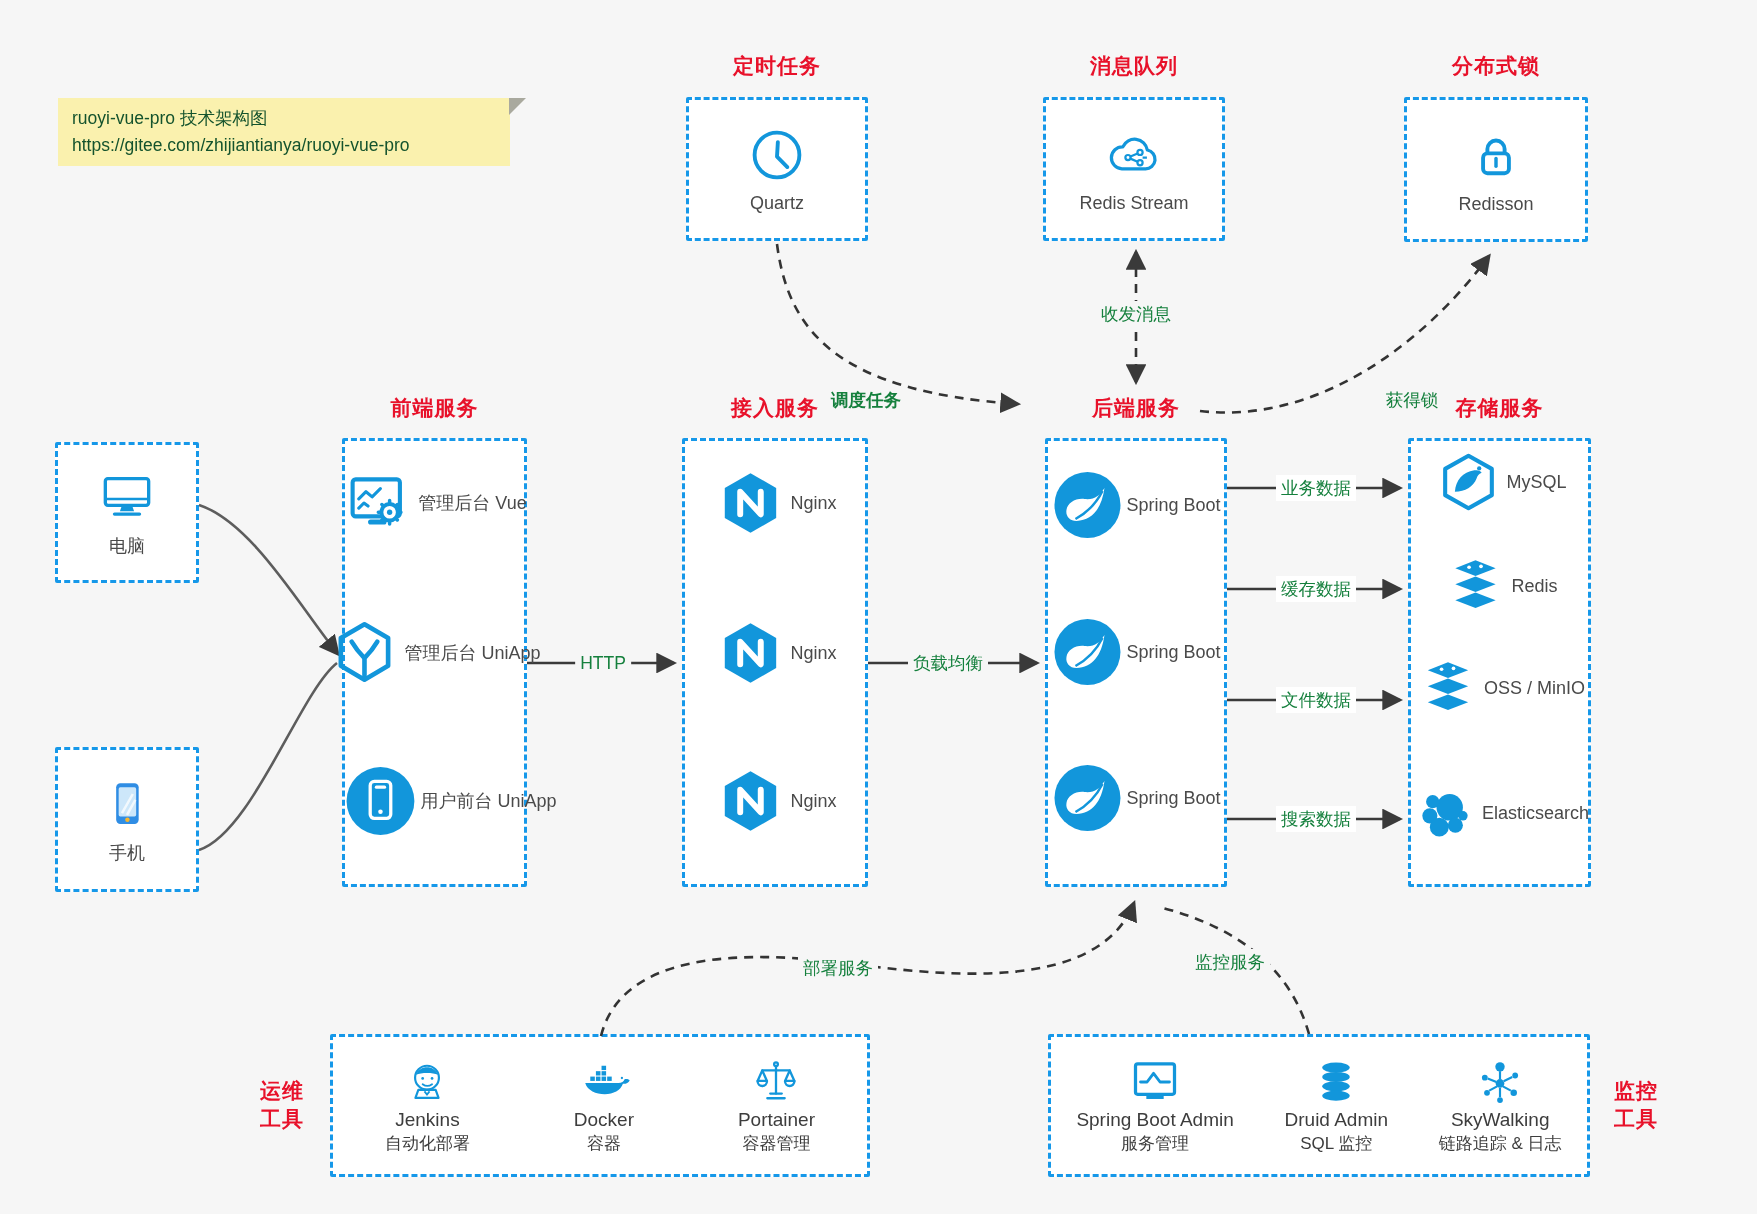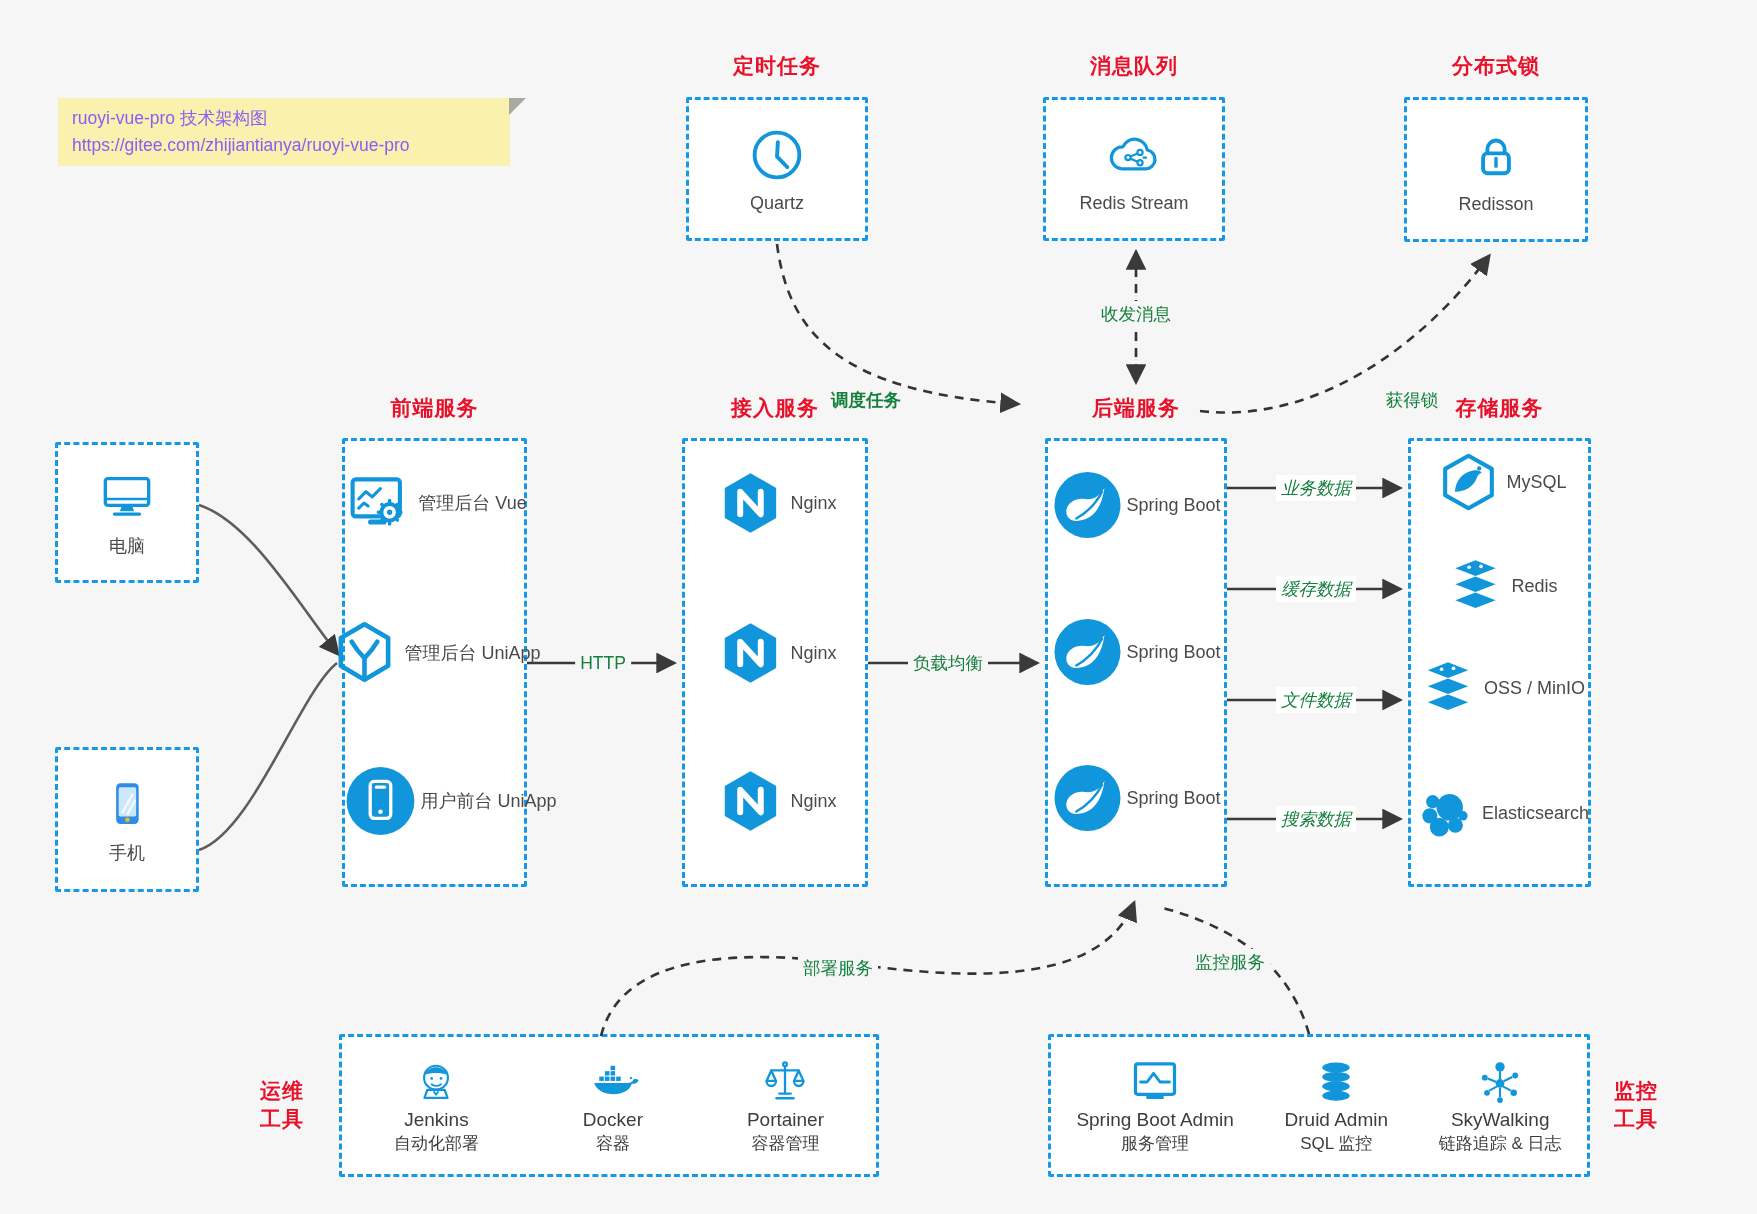--- a/index.html
+++ b/index.html
@@ -14,30 +14,30 @@
   .box{position:absolute;background:#fff;border:3px dashed var(--border);border-radius:2px;box-sizing:border-box;}
   .flexcol{display:flex;flex-direction:column;align-items:center;justify-content:center;gap:7px;}
   .flexrow{display:flex;flex-direction:row;align-items:center;justify-content:space-around;}
 
   .coltitle{position:absolute;text-align:center;font-weight:bold;font-size:21px;color:var(--red);letter-spacing:1px;white-space:nowrap;}
 
   .node{position:absolute;display:flex;flex-direction:row;align-items:center;gap:3px;transform:translateX(-50%);}
   .lbl{font-size:18px;color:var(--txt);white-space:nowrap;}
 
   .elabel{position:absolute;transform:translate(-50%,-50%);font-size:17.5px;color:#15803d;background:var(--page);padding:1px 5px;white-space:nowrap;z-index:5;}
-  .elabel.white{background:#fff;font-style:italic;}
+  .elabel.white{background:#fff;}
 
   .sidetitle{position:absolute;font-weight:bold;font-size:21px;color:var(--red);text-align:center;line-height:28px;letter-spacing:1px;}
 
   .tool{display:flex;flex-direction:column;align-items:center;gap:1px;}
   .tool .tname{font-size:19px;color:#3d3d3d;white-space:nowrap;}
   .tool .tdesc{font-size:17px;color:#3d3d3d;white-space:nowrap;}
 
   .note{position:absolute;left:58px;top:98px;width:452px;height:68px;background:var(--notebg);box-sizing:border-box;padding:7px 14px;}
-  .note .nline{font-size:17.5px;color:#8b5cf6;line-height:27px;white-space:nowrap;}
+  .note .nline{font-size:17.5px;color:#14532d;line-height:27px;white-space:nowrap;}
   .note .fold{position:absolute;top:0;right:-16px;width:0;height:0;border-top:17px solid #a9a99e;border-right:17px solid transparent;}
 
   svg.overlay{position:absolute;left:0;top:0;z-index:3;pointer-events:none;}
   svg.ic{display:block;}
   .hiddefs{position:absolute;width:0;height:0;overflow:hidden;}
 </style>
 </head>
 <body>
 
 <div class="canvas">
@@ -324,21 +324,21 @@
     <svg class="ic" width="68" height="68">
         <use href="#sym-elastic"></use>
       </svg>
     <span class="lbl">Elasticsearch</span>
   </div>
 
   <div class="sidetitle" style="left:250px;top:1077px;width:64px;">
     <div>运维</div>
     <div>工具</div>
   </div>
-  <div class="box flexrow" style="left:339px;top:1034px;width:540px;height:143px;text-align:right;">
+  <div class="box flexrow" style="left:330px;top:1034px;width:540px;height:143px;text-align:right;">
     <div class="tool">
       <svg class="ic" width="52" height="52">
           <use href="#sym-jenkins"></use>
         </svg>
       <span class="tname">Jenkins</span>
       <span class="tdesc">自动化部署</span>
     </div>
     <div class="tool">
       <svg class="ic" width="52" height="52">
           <use href="#sym-docker"></use>

